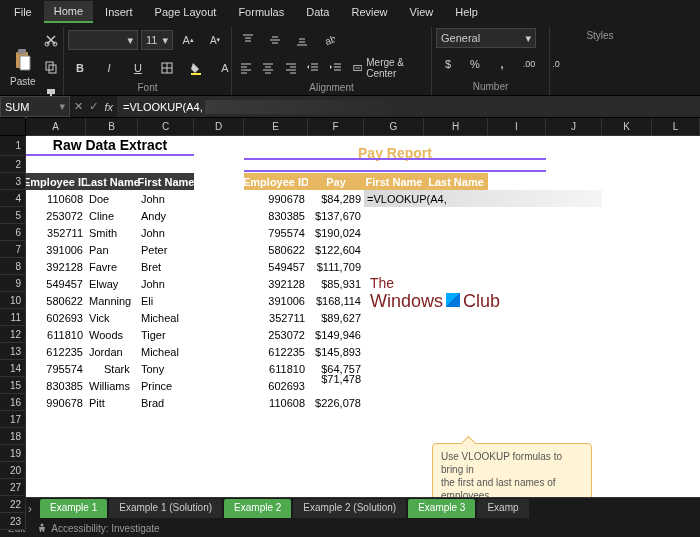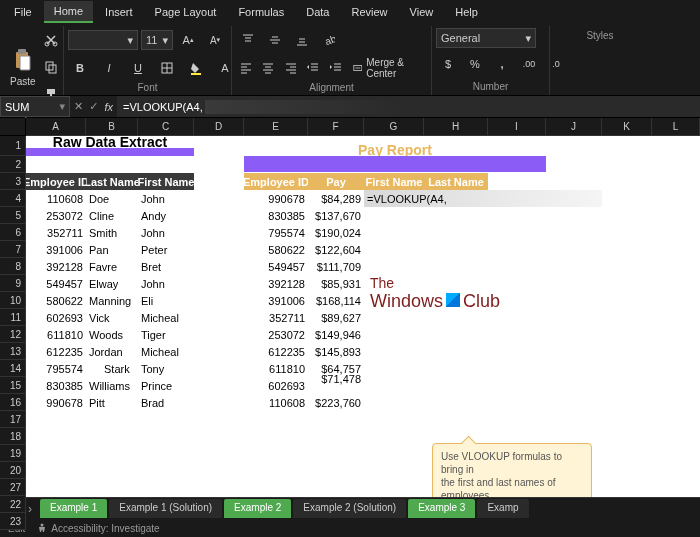--- a/index.html
+++ b/index.html
@@ -31,21 +31,21 @@
 .row-headers { width: 26px; background: #1a1a1a; flex-shrink: 0; }
 .row-headers .rh { height: 17px; color: #ccc; font-size: 10px; display: flex; align-items: center; justify-content: flex-end; padding-right: 4px; border-bottom: 1px solid #333; border-right: 1px solid #333; }
 .col-headers { display: flex; height: 18px; background: #1a1a1a; }
 .col-headers .ch { color: #ccc; font-size: 10px; display: flex; align-items: center; justify-content: center; border-right: 1px solid #333; border-bottom: 1px solid #333; height: 18px; }
 .main-grid-wrap { flex: 1; display: flex; flex-direction: column; overflow: hidden; }
 .cells { position: relative; flex: 1; background: #fff; overflow: hidden; }
 .cell { position: absolute; font-size: 11px; color: #000; display: flex; align-items: center; padding: 0 3px; height: 17px; white-space: nowrap; overflow: hidden; }
 .cell.r { justify-content: flex-end; }
 .cell.c { justify-content: center; }
 .cell.bold { font-weight: bold; }
-.title-ul { border-bottom: 8px solid #8b5cf6; }
+.title-ul { border-bottom: 2px solid #8b5cf6; }
 .col-hd-dark { background: #3a3a3a; color: #fff; font-weight: bold; }
 .col-hd-tan { background: #e8b860; color: #fff; font-weight: bold; }
 .tan-title { color: #e8b860; font-weight: bold; }
 .formula-cell { background: linear-gradient(90deg, rgba(200,200,200,0.7), rgba(230,230,230,0.4)); }
 .hint { position: absolute; background: #fff5d6; border: 1px solid #e8b860; border-radius: 4px; padding: 6px 8px; font-size: 10px; color: #555; width: 160px; line-height: 1.3; }
 .hint::before { content: ''; position: absolute; top: -6px; left: 30px; width: 10px; height: 10px; background: #fff5d6; border-left: 1px solid #e8b860; border-top: 1px solid #e8b860; transform: rotate(45deg); }
 .watermark { position: absolute; font-size: 18px; color: #7f1d1d; font-weight: 400; pointer-events: none; }
 .watermark .blue { display: inline-block; width: 14px; height: 14px; background: linear-gradient(135deg, #0af 50%, #07d 50%); margin: 0 3px; }
 
 
@@ -386,21 +386,21 @@
         <div class="cell r" style="left: 282px; top: 173px; width: 56px;">$89,627</div>
         <div class="cell r" style="left: 218px; top: 190px; width: 64px;">253072</div>
         <div class="cell r" style="left: 282px; top: 190px; width: 56px;">$149,946</div>
         <div class="cell r" style="left: 218px; top: 207px; width: 64px;">612235</div>
         <div class="cell r" style="left: 282px; top: 207px; width: 56px;">$145,893</div>
         <div class="cell r" style="left: 218px; top: 224px; width: 64px;">611810</div>
         <div class="cell r" style="left: 282px; top: 224px; width: 56px;">$64,757</div>
         <div class="cell r" style="left: 218px; top: 241px; width: 64px;">602693</div>
         <div class="cell r" style="left: 282px; top: 234px; width: 56px;">$71,478</div>
         <div class="cell r" style="left: 218px; top: 258px; width: 64px;">110608</div>
-        <div class="cell r" style="left: 282px; top: 258px; width: 56px;">$223,760</div>
+        <div class="cell r" style="left: 282px; top: 258px; width: 56px;">$226,078</div>
         <div class="cell formula-cell" style="left: 338px; top: 54px; width: 238px;">=VLOOKUP(A4,</div>
         <div class="watermark" style="left: 344px; top: 139px;">
           <div style="font-size:14px">The</div>
           <div>Windows<span class="blue"></span>Club</div>
         </div>
         <div class="hint" style="left: 406px; top: 307px;">Use VLOOKUP formulas to bring in<br>the first and last names of employees<br>in the  section</div>
       </div>
   </div>
 </div>
 

